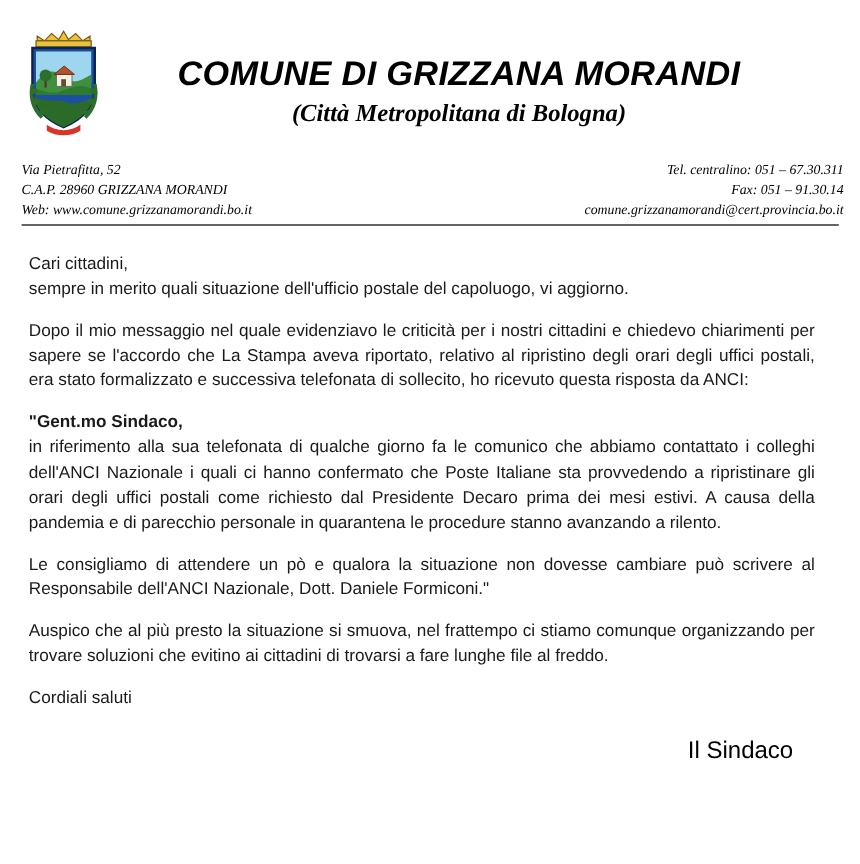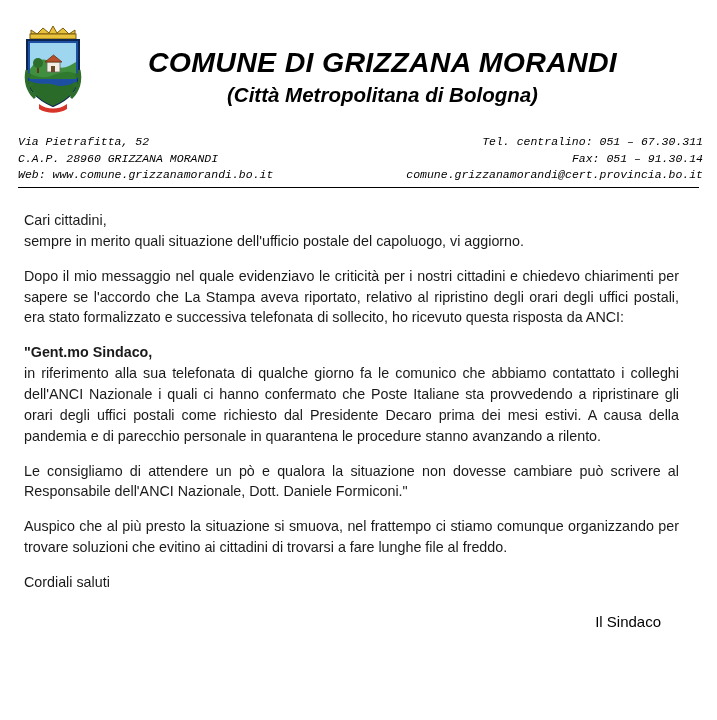--- a/index.html
+++ b/index.html
@@ -47,35 +47,35 @@
   .title-main {
     font-family: "Liberation Sans", sans-serif;
     font-weight: bold;
     font-style: italic;
     font-size: 28.5px;
     letter-spacing: 0.3px;
     line-height: 1.05;
     white-space: nowrap;
   }
   .title-sub {
-    font-family: Liberation Sans, sans-serif;
+    font-family: Liberation Serif, serif;
     font-weight: bold;
     font-style: italic;
     font-size: 20.5px;
     line-height: 1.1;
     margin-top: 6px;
     white-space: nowrap;
   }
 
   
   .contacts {
     display: flex;
     justify-content: space-between;
     align-items: flex-start;
-    font-family: Liberation Mono, monospace;
+    font-family: Liberation Serif, serif;
     font-style: italic;
     font-size: 11.5px;
     line-height: 1.45;
     padding: 14px 14px 0 18px;
   }
   .contacts-left {
     text-align: left;
     white-space: nowrap;
   }
   .contacts-right {
@@ -107,21 +107,21 @@
     text-align: left;
   }
   .bold {
     font-weight: bold;
   }
   .sig {
     margin-top: 18px;
     text-align: right;
     padding-right: 56px;
     font-family: "Liberation Sans", sans-serif;
-    font-size: 15px;
+    font-size: 20px;
     line-height: 1.5;
   }
 </style>
 </head>
 <body>
 
 <div class="page">
 
   <div class="letterhead">
     <div class="crest">

